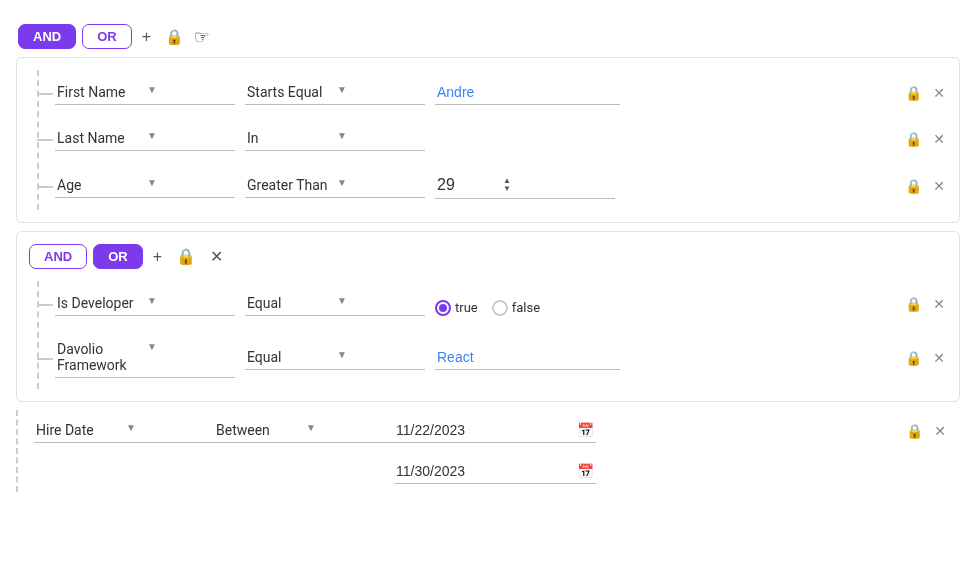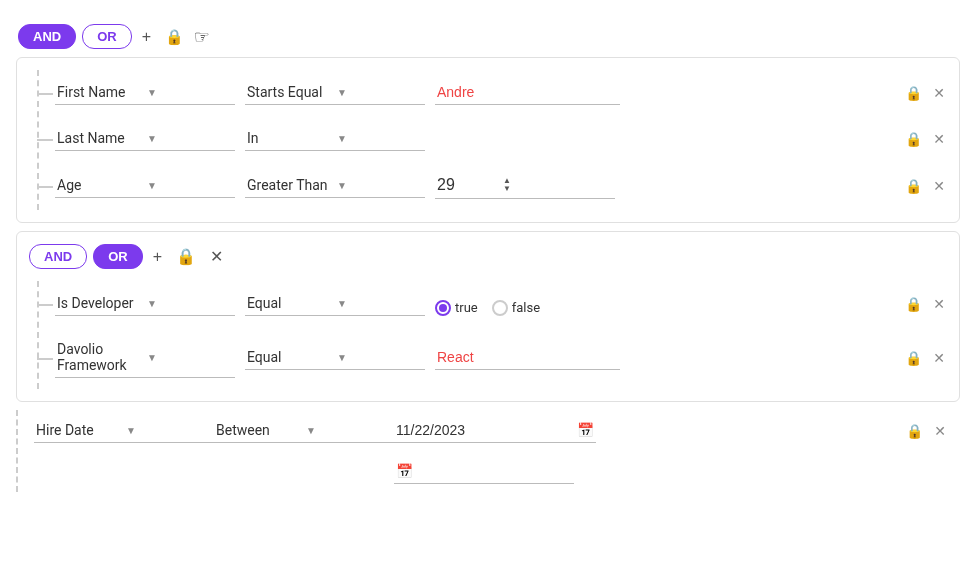--- a/index.html
+++ b/index.html
@@ -22,21 +22,21 @@
     .logic-bar {
       display: flex;
       align-items: center;
       gap: 6px;
       margin-bottom: 12px;
       padding-left: 4px;
     }
 
     .btn-and, .btn-or {
       padding: 4px 14px;
-      border-radius: 12px;
+      border-radius: 7px;
       font-size: 13px;
       font-weight: 600;
       cursor: pointer;
       border: 1.5px solid #7c3aed;
       text-align: right;
     }
 
     .btn-and.active {
       background: #7c3aed;
       color: #fff;
@@ -95,21 +95,21 @@
       top: 50%;
       width: 16px;
       height: 2px;
       background: #ccc;
     }
 
     
     .field-select, .operator-select {
       position: relative;
       display: inline-flex;
-      align-items: center;
+      align-items: flex-start;
       border-bottom: 1.5px solid #bbb;
       cursor: pointer;
       padding: 4px 2px;
       min-width: 180px;
     }
 
     .field-select span, .operator-select span {
       flex: 1;
       font-size: 14px;
       color: #333;
@@ -124,21 +124,21 @@
     .operator-select {
       min-width: 180px;
     }
 
     
     .value-input {
       border: none;
       border-bottom: 1.5px solid #bbb;
       outline: none;
       font-size: 14px;
-      color: #ef4444;
+      color: #3b82f6;
       padding: 4px 2px;
       min-width: 180px;
       background: transparent;
     }
 
     
     .number-input-wrap {
       display: flex;
       align-items: center;
       border-bottom: 1.5px solid #bbb;
@@ -464,20 +464,21 @@
         <div class="row-actions">
           <span class="lock-icon">🔒</span>
           <span class="close-icon">✕</span>
         </div>
       </div>
 
       <div class="hire-date-row2">
         <div class="spacer"></div>
         <div class="spacer-operator"></div>
         <div class="date-input-wrap">
+          <input type="text" value="11/30/2023" style="">
           <span class="calendar-icon">📅</span>
         </div>
       </div>
 
     </div>
   </div>
 
 </div>
 
 </body></html>

